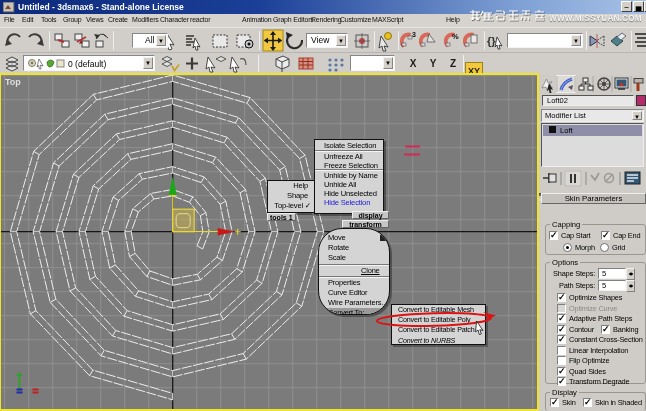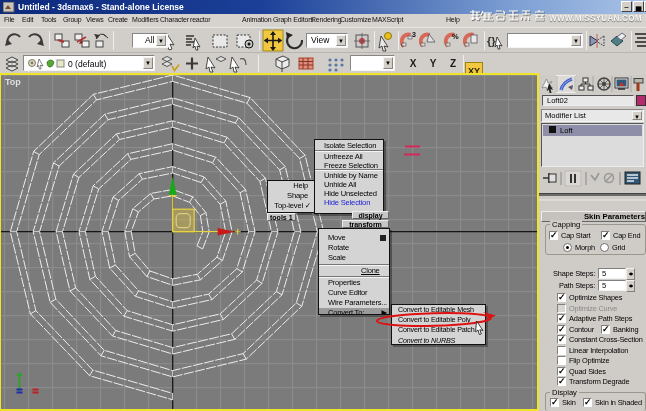--- a/index.html
+++ b/index.html
@@ -273,21 +273,21 @@
   <div class="it">Freeze Selection</div>
   <div class="div"></div>
   <div class="it">Unhide by Name</div>
   <div class="it">Unhide All</div>
   <div class="it">Hide Unselected</div>
   <div class="it" style="color:#2020d8;">Hide Selection</div>
 </div>
 <div class="qlabel" style="left:352px;top:211px;height:8px;width:37px;text-align:center;">display</div>
 <div class="qlabel" style="left:342px;top:219.5px;height:8px;width:47px;text-align:center;">transform</div>
 
-<div class="qmenu" style="left:318px;top:228px;width:72px;height:87px;padding-top:4px;font-size:7.5px;">
+<div class="qmenu" style="left:318px;top:228px;width:72px;height:87px;padding-top:4px;font-size:7.5px;border-radius:24px;">
   <div class="it">Move<span style="position:absolute;right:3px;top:2px;width:6px;height:6px;background:#222;"></span></div>
   <div class="it">Rotate</div>
   <div class="it">Scale</div>
   <div class="div"></div>
   <div class="it" style="text-decoration:underline;margin-left:33px;">Clone</div>
   <div class="div"></div>
   <div class="it">Properties</div>
   <div class="it">Curve Editor</div>
   <div class="it">Wire Parameters...</div>
   <div class="it" style="background:#9a9a9a;">Convert To:<span style="position:absolute;right:2px;top:0;">▶</span></div>
@@ -365,34 +365,37 @@
   <circle cx="70" cy="9" r="4.5" fill="none" stroke="#999" stroke-width="1.5"></circle>
       <path d="M66 13l8-8" stroke="#999" stroke-width="1.5"></path>
   <path d="M81 3v13" stroke="#888"></path>
   <rect x="86" y="3" width="15" height="12" fill="#305878" stroke="#222"></rect>
       <path d="M88 6h11M88 9h11M88 12h7" stroke="#e8e8e8" stroke-width="1.3"></path>
 </svg>
 
 <div style="position:absolute;left:0;top:118px;width:107px;height:3px;background:#6a6a6a;border-top:1px solid #444;"></div>
 <div style="position:absolute;left:0;top:124px;width:107px;height:2px;background:#dedbd6;"></div>
 
-<div style="position:absolute;left:2px;top:136px;width:105px;height:11px;background:#c5c2bd;border:1px solid;border-color:#eee #666 #666 #eee;font-size:7.8px;font-weight:bold;text-align:right;line-height:10px;color:#000;">Skin Parameters</div>
+<div style="position:absolute;left:2px;top:118px;width:105px;height:11px;background:#c5c2bd;border:1px solid;border-color:#eee #666 #666 #eee;font-size:7.8px;font-weight:normal;text-align:center;line-height:10px;color:#000;">Skin Parameters</div>
 
 <div class="cpgroup" style="left:6px;top:149px;width:101px;height:31px;">
       <div class="cap">Capping</div>
     </div>
 <div class="cb on" style="left:10px;top:156px;"></div>
     <div class="cblabel" style="left:22px;top:156px;">Cap Start</div>
 <div class="cb on" style="left:62px;top:156px;"></div>
     <div class="cblabel" style="left:74px;top:156px;">Cap End</div>
 <div class="radio on" style="left:24px;top:168px;"></div>
     <div class="cblabel" style="left:36px;top:168px;text-align:right;">Morph</div>
 <div class="radio" style="left:61px;top:168px;"></div>
     <div class="cblabel" style="left:73px;top:168px;">Grid</div>
 
+<div class="cpgroup" style="left:6px;top:187px;width:101px;height:122px;">
+      <div class="cap">Options</div>
+    </div>
 <div class="cblabel" style="left:0;top:194px;width:56px;text-align:right;">Shape Steps:</div>
 <div class="spin" style="left:59px;top:193px;width:28px;height:11px;line-height:10px;">5</div>
     <div class="spinarr" style="left:87px;top:192.5px;"></div>
 <div class="cblabel" style="left:0;top:206px;width:56px;text-align:right;">Path Steps:</div>
 <div class="spin" style="left:59px;top:205px;width:28px;height:11px;line-height:10px;">5</div>
     <div class="spinarr" style="left:87px;top:204.5px;"></div>
 <div class="cb on" style="left:18px;top:218px;"></div>
     <div class="cblabel" style="left:30px;top:218px;">Optimize Shapes</div>
 <div class="cb dis" style="left:18px;top:228.5px;"></div>
     <div class="cblabel" style="left:30px;top:228.5px;color:#8a8a8a;">Optimize Curve</div>

